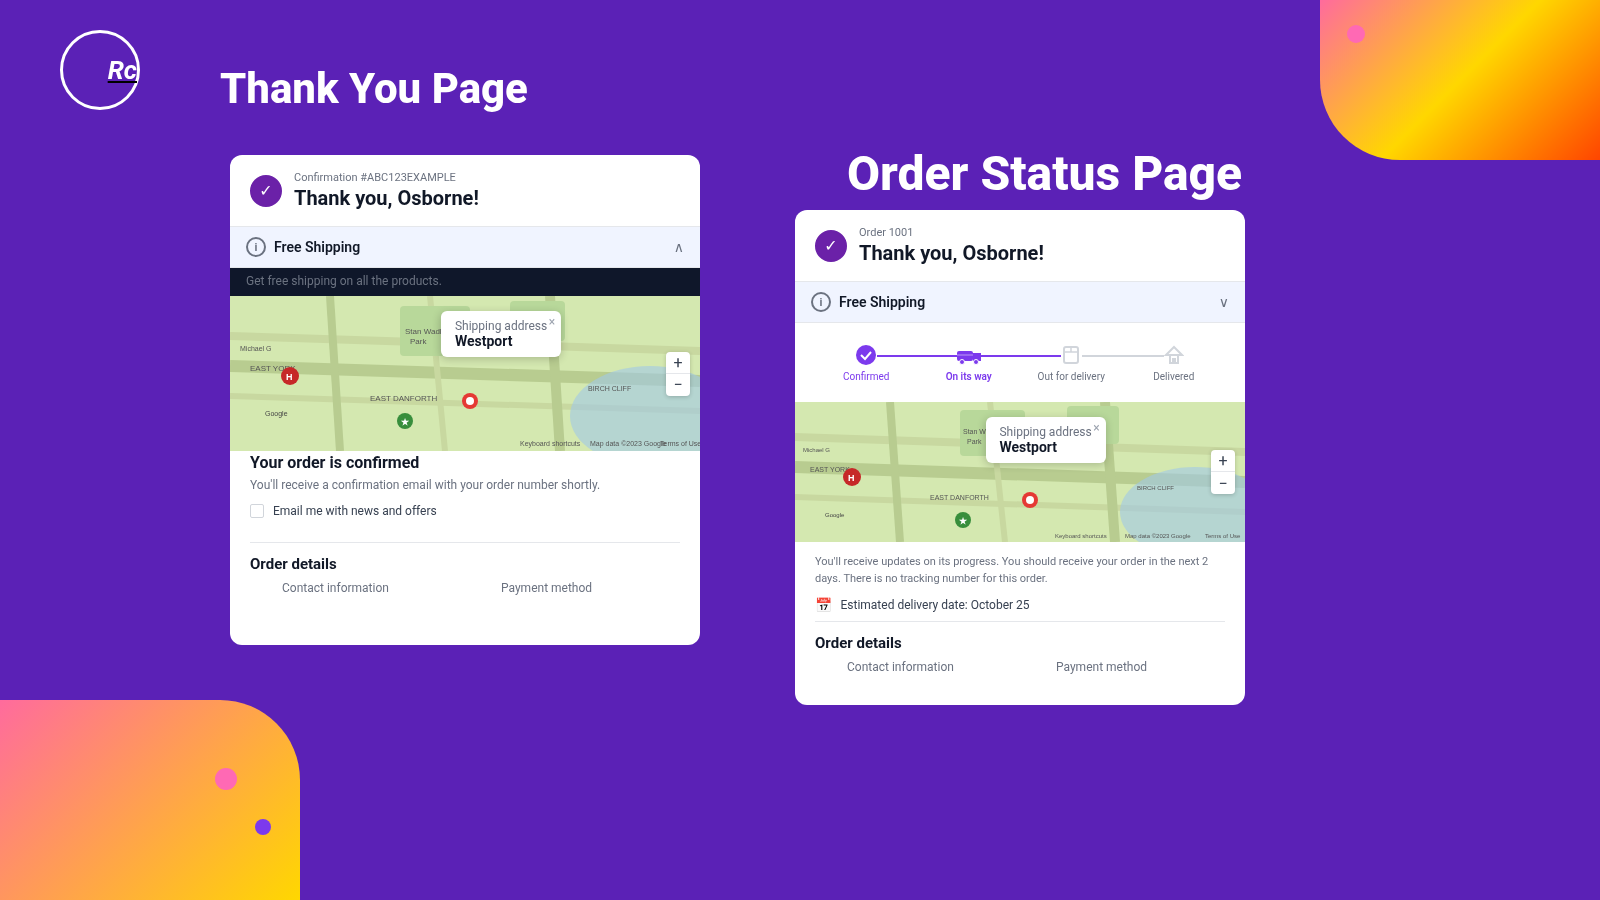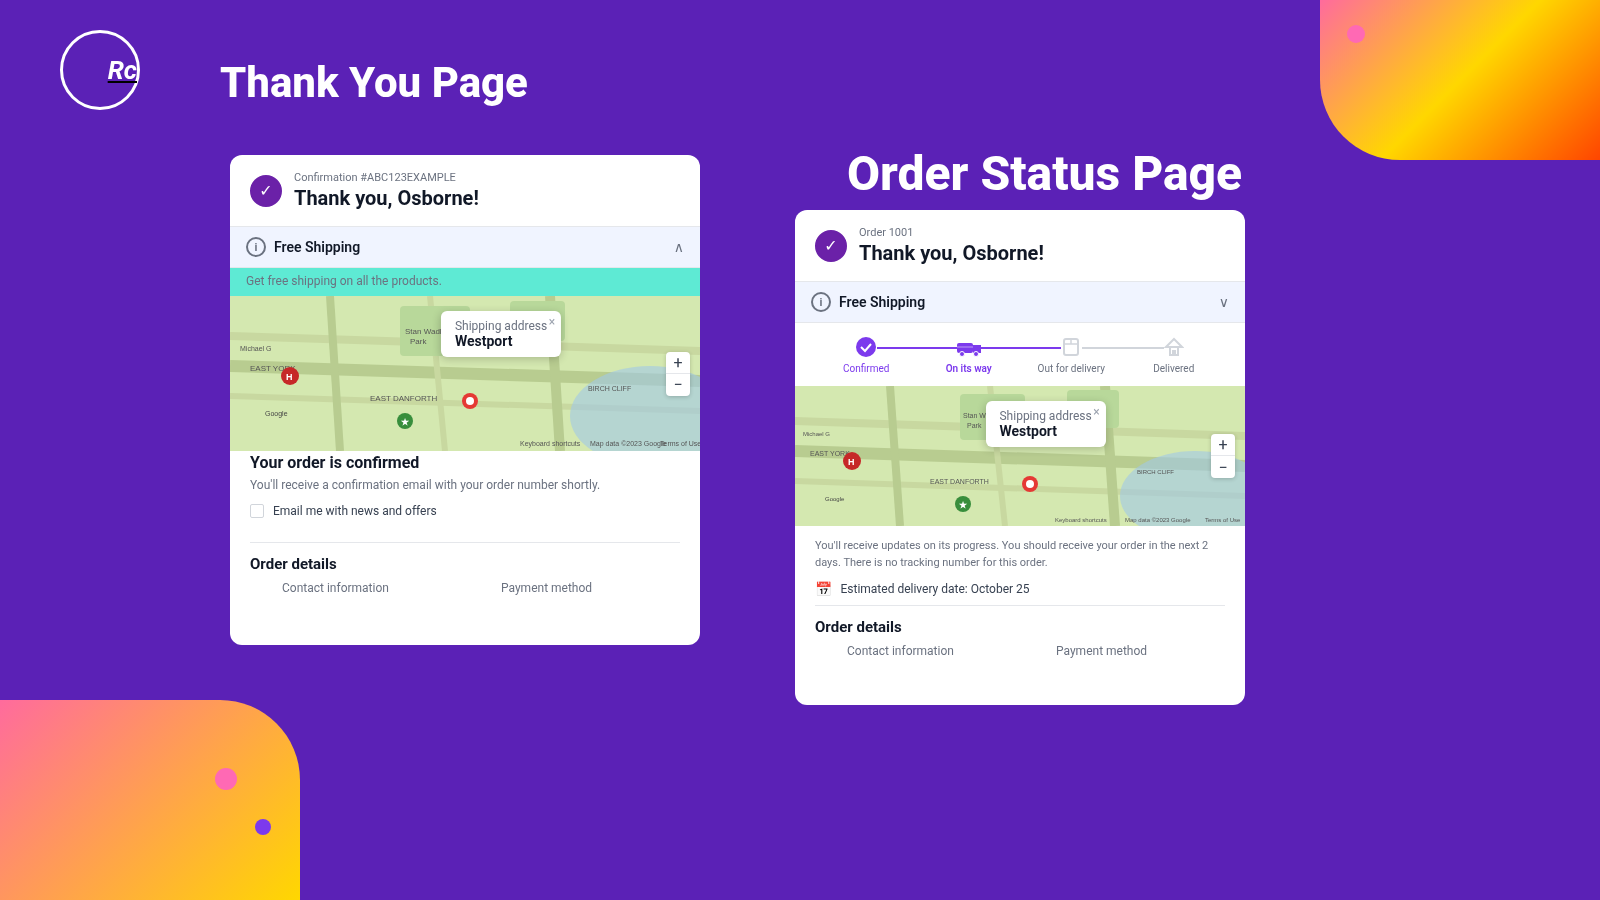--- a/index.html
+++ b/index.html
@@ -84,21 +84,21 @@
     .logo-text {
       color: white;
       font-size: 26px;
       font-weight: bold;
       font-style: italic;
     }
 
     
     .thank-you-title {
       position: absolute;
-      top: 58px;
+      top: 64px;
       left: 220px;
       color: white;
       font-size: 42px;
       font-weight: 800;
       z-index: 10;
     }
     .order-status-title {
       position: absolute;
       top: 145px;
       left: 800px;
@@ -199,21 +199,21 @@
       color: #111827;
     }
     .chevron {
       color: #6b7280;
       font-size: 14px;
     }
     .shipping-sub {
       font-size: 12px;
       color: #6b7280;
       padding: 6px 16px 8px 16px;
-      background: #5eead4;
+      background: #0f172a;
     }
 
     
     .map-container {
       height: 155px;
       background: #e8f0e0;
       position: relative;
       overflow: hidden;
     }
 
@@ -333,21 +333,21 @@
       font-size: 12px;
       color: #6b7280;
       width: 180px;
     }
 
     
     .progress-tracker {
       display: flex;
       align-items: flex-end;
       justify-content: space-between;
-      padding: 12px 20px;
+      padding: 20px 20px;
     }
     .progress-step {
       display: flex;
       flex-direction: column;
       align-items: center;
       gap: 4px;
       flex: 1;
       position: relative;
     }
     .progress-step:not(:last-child)::after {

